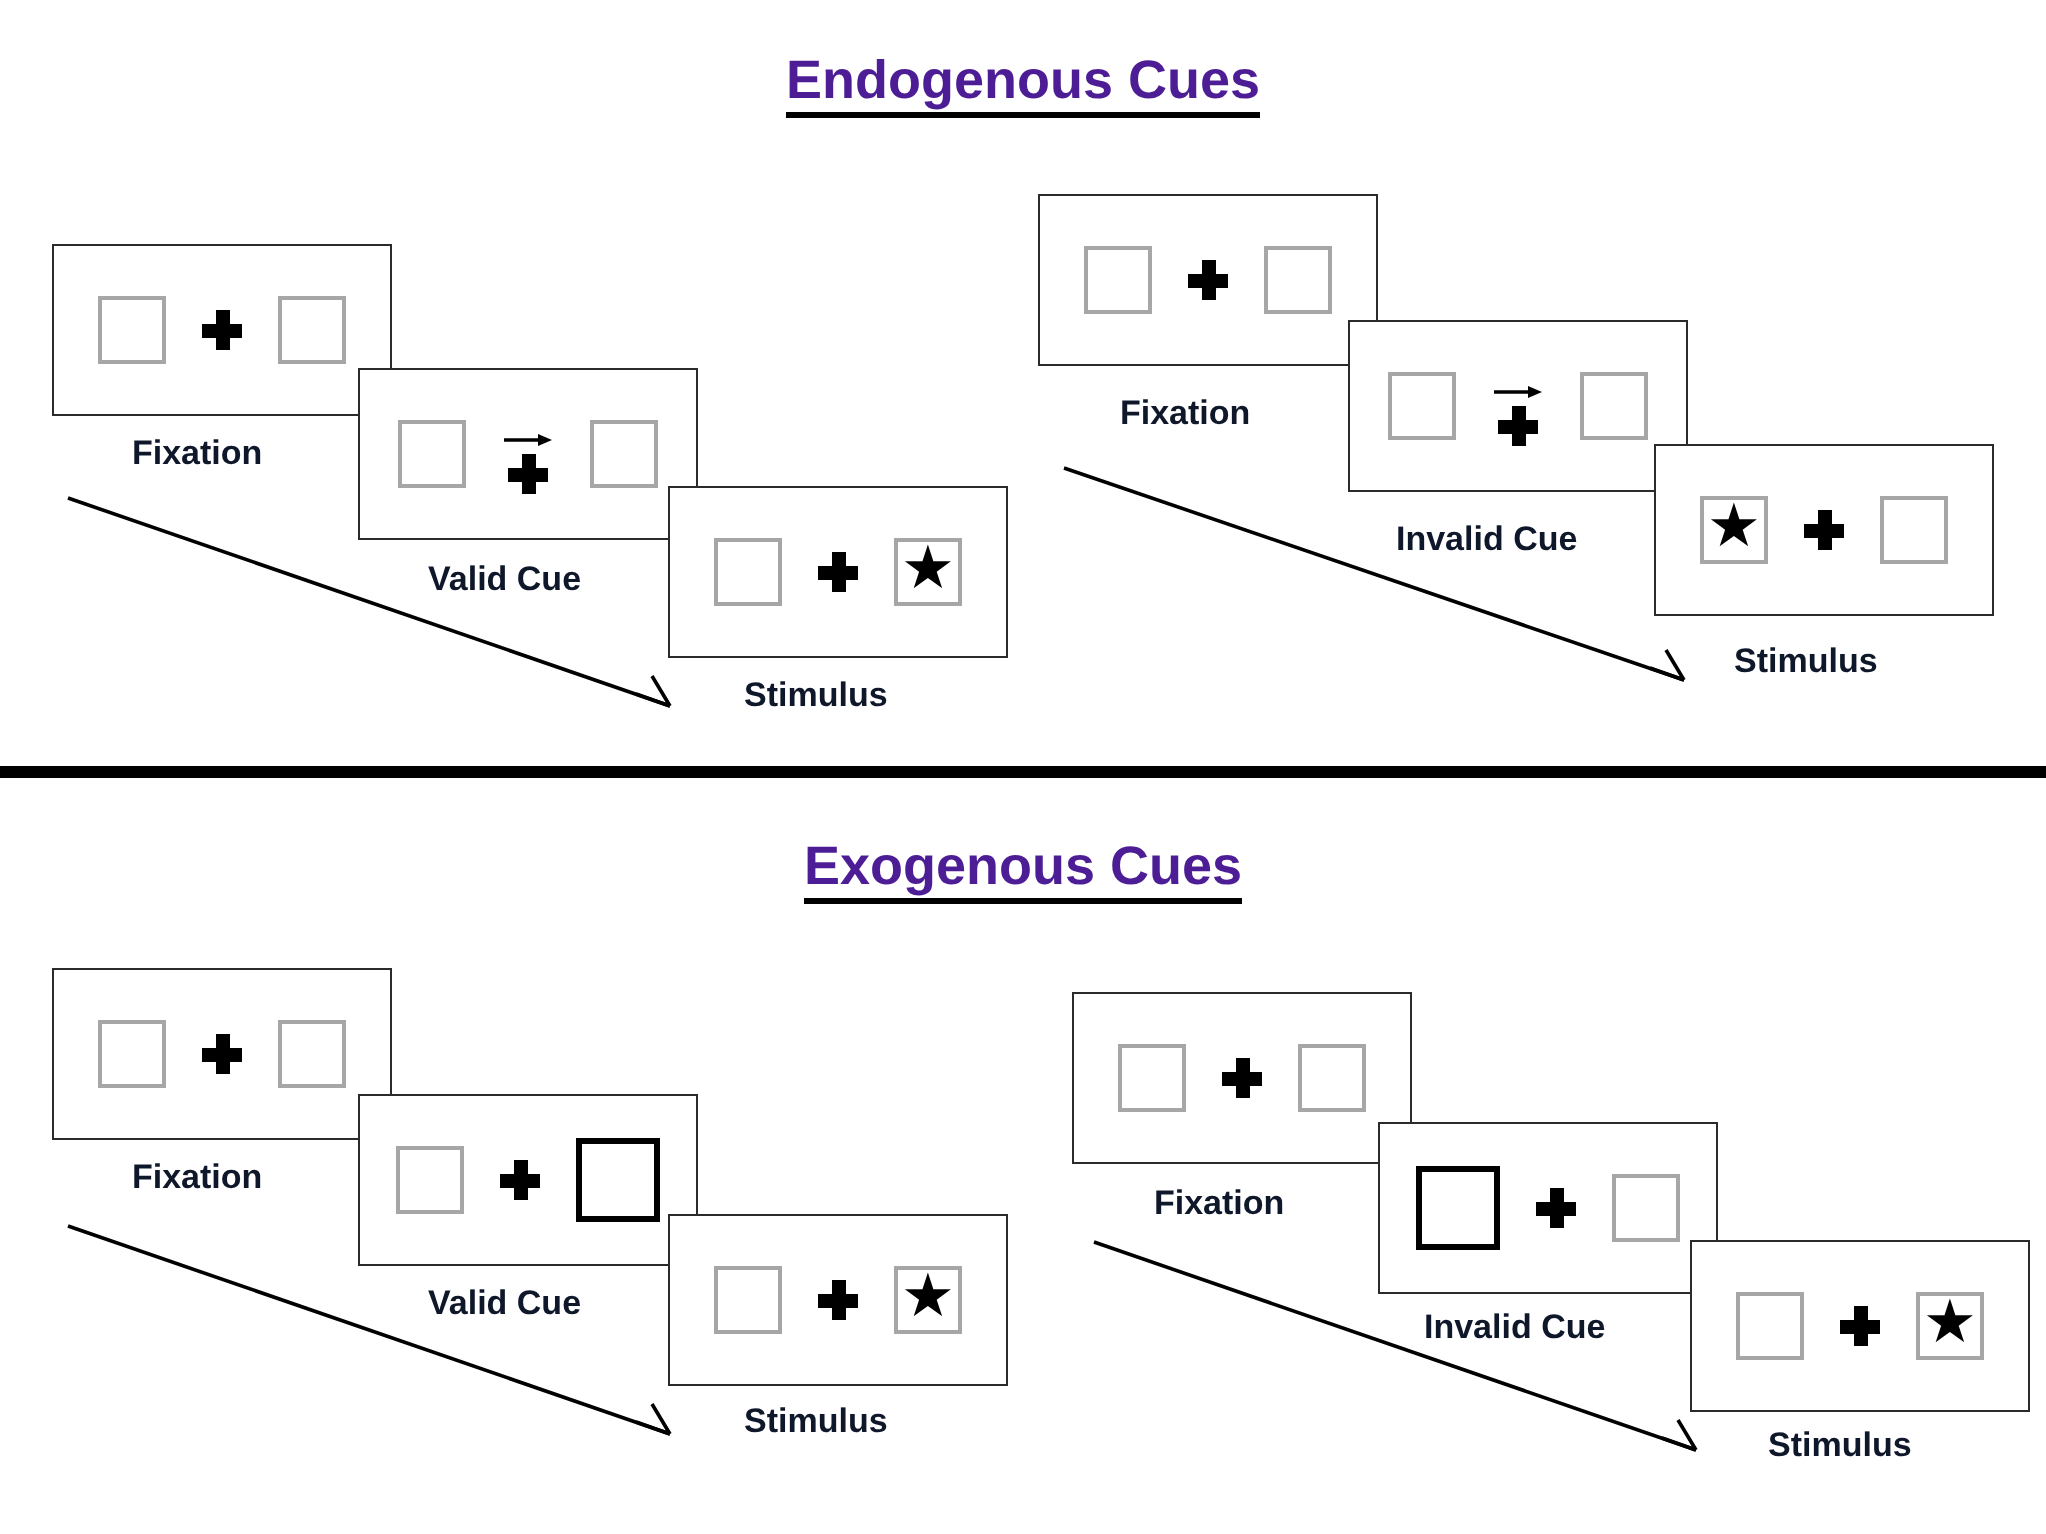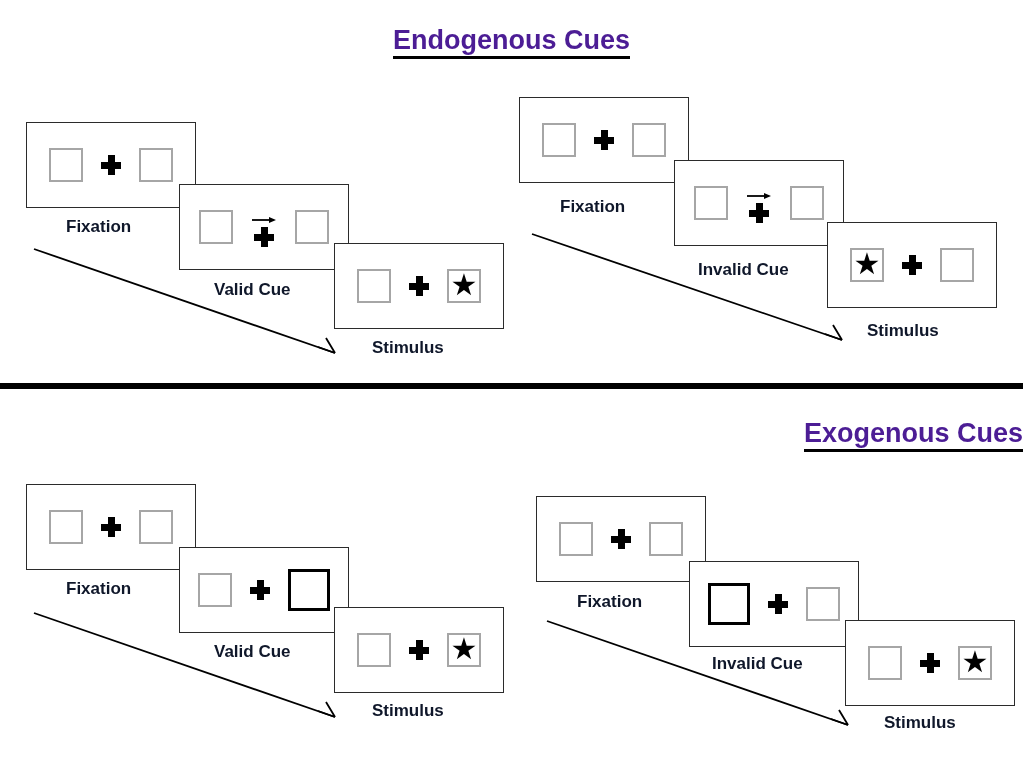--- a/index.html
+++ b/index.html
@@ -24,21 +24,21 @@
     font-size: 27px;
     font-weight: bold;
     letter-spacing: 0px;
     color: #4c1d95;
   }
   .section-title span {
     border-bottom: 3px solid #000;
     padding-bottom: 1px;
   }
   #title-endogenous { top: 25px; left: 0; }
-  #title-exogenous  { top: 418px; left: 0; text-align: right; }
+  #title-exogenous  { top: 418px; left: 0; }
 
   
   .divider {
     position: absolute;
     left: 0;
     top: 383px;
     width: 1023px;
     height: 6px;
     background: #000;
   }

